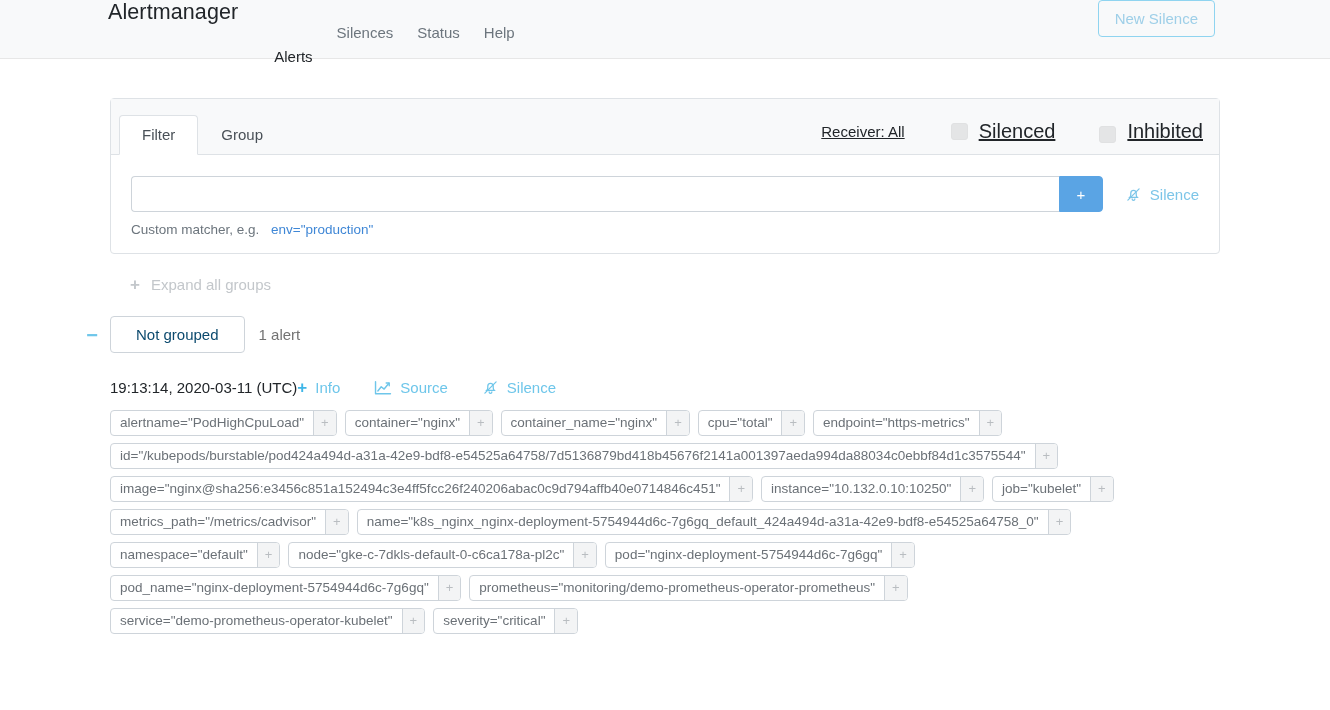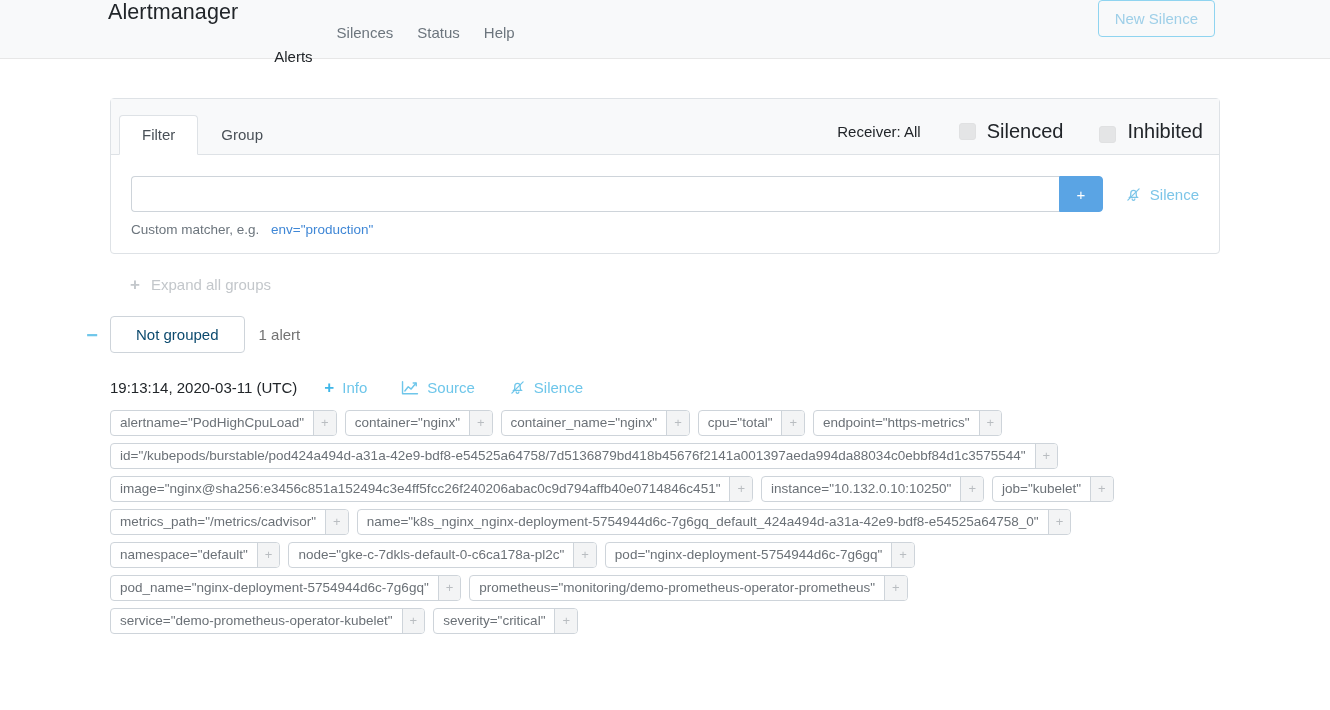--- a/index.html
+++ b/index.html
@@ -84,22 +84,23 @@
   }
   .tab.active {
     background: #fff;
     border-color: #dee2e6 #dee2e6 #fff;
     color: #495057;
   }
   .header-right {
     margin-left: auto;
     display: flex;
     align-items: center;
-    gap: 8px;
+    gap: 16px;
     padding-bottom: 11px;
+    text-decoration: underline;
   }
   .receiver-label {
     font-size: 15px;
     color: #212529;
     margin-right: 30px;
     cursor: pointer;
     white-space: nowrap;
   }
   .check-group { display: flex; align-items: center; margin-right: 28px; }
   .check-group:last-child { margin-right: 0; align-items: flex-end; }
@@ -217,21 +218,21 @@
     white-space: nowrap;
   }
 
   
   .alert-block { margin-top: 26px; }
   .alert-meta {
     display: flex;
     align-items: center;
     font-size: 15px;
   }
-  .alert-time { color: #212529; margin-right: 27px; white-space: nowrap; }
+  .alert-time { color: #212529; white-space: nowrap; }
   .meta-action {
     display: flex;
     align-items: center;
     gap: 8px;
     color: #6ec6ea;
     margin-right: 34px;
     cursor: pointer;
     white-space: nowrap;
   }
   .meta-action .plus { color: #3fb6e8; font-weight: bold; font-size: 17px; line-height: 1; }

